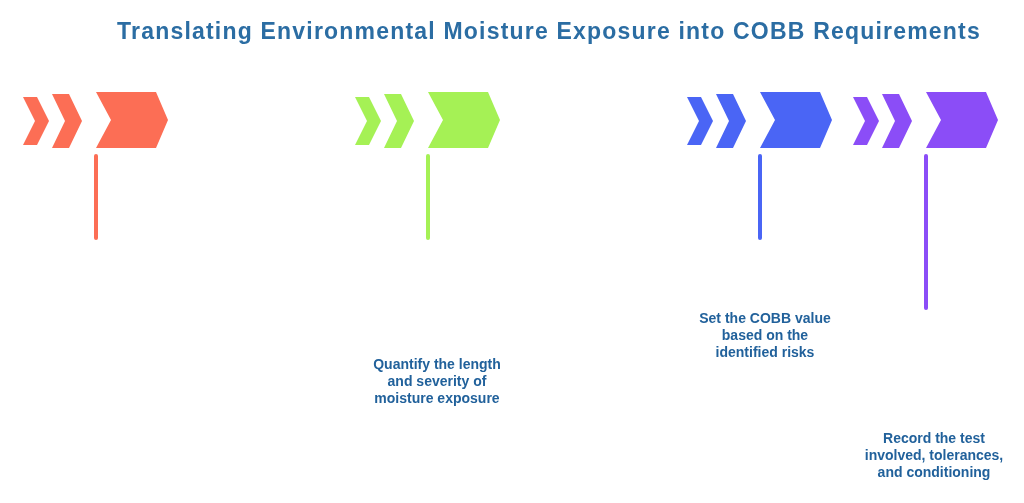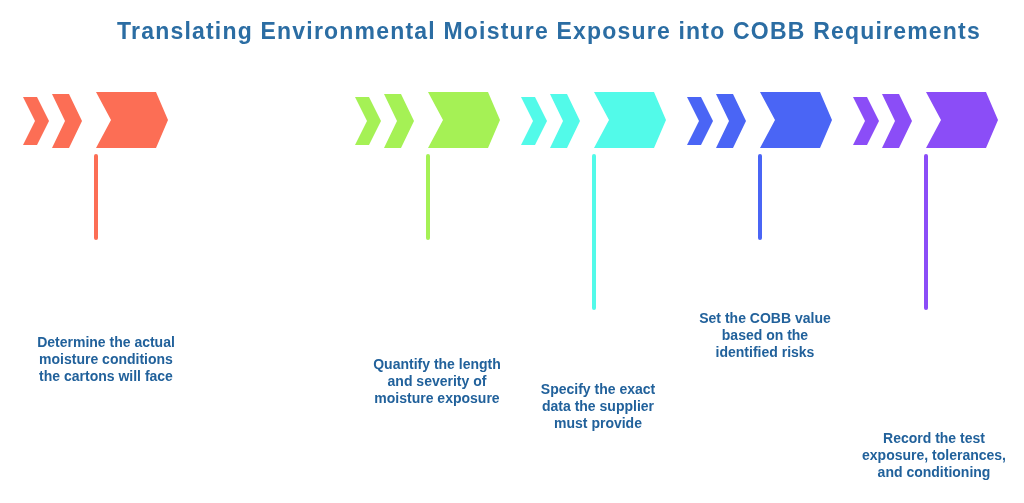--- a/index.html
+++ b/index.html
@@ -71,49 +71,35 @@
 
   <h1 class="title">Translating Environmental Moisture Exposure into COBB Requirements</h1>
 
   <div class="step" style="left: 6px; --c: #FC6E55;">
     <svg class="arrow-svg" width="146" height="56" viewBox="0 0 146 56">
       <polygon fill="currentColor" points="0,5 14,5 26,29 14,53 0,53 12,29"></polygon>
       <polygon fill="currentColor" points="29,2 46,2 59,29 46,56 29,56 42,29"></polygon>
       <polygon fill="currentColor" points="73,0 133,0 145,28 133,56 73,56 88,28"></polygon>
     </svg>
     <div class="connector connector-short"></div>
-    <div class="desc" style="left:10px; top:334px;">Determine the actual
-moisture conditions
-the cartons will face</div>
   </div>
 
 
   <div class="step" style="left: 338px; --c: #A5F155;">
     <svg class="arrow-svg" width="146" height="56" viewBox="0 0 146 56">
       <polygon fill="currentColor" points="0,5 14,5 26,29 14,53 0,53 12,29"></polygon>
       <polygon fill="currentColor" points="29,2 46,2 59,29 46,56 29,56 42,29"></polygon>
       <polygon fill="currentColor" points="73,0 133,0 145,28 133,56 73,56 88,28"></polygon>
     </svg>
     <div class="connector connector-short"></div>
     <div class="desc" style="left:9px; top:356px;">Quantify the length
 and severity of
 moisture exposure</div>
   </div>
 
-  <div class="step" style="left: 504px; --c: #52FAE9;">
-    <svg class="arrow-svg" width="146" height="56" viewBox="0 0 146 56">
-      <polygon fill="currentColor" points="0,5 14,5 26,29 14,53 0,53 12,29"></polygon>
-      <polygon fill="currentColor" points="29,2 46,2 59,29 46,56 29,56 42,29"></polygon>
-      <polygon fill="currentColor" points="73,0 133,0 145,28 133,56 73,56 88,28"></polygon>
-    </svg>
-    <div class="connector connector-long"></div>
-    <div class="desc" style="left:4px; top:381px;">Specify the exact
-data the supplier
-must provide</div>
-  </div>
 
   <div class="step" style="left: 670px; --c: #4A65F5;">
     <svg class="arrow-svg" width="146" height="56" viewBox="0 0 146 56">
       <polygon fill="currentColor" points="0,5 14,5 26,29 14,53 0,53 12,29"></polygon>
       <polygon fill="currentColor" points="29,2 46,2 59,29 46,56 29,56 42,29"></polygon>
       <polygon fill="currentColor" points="73,0 133,0 145,28 133,56 73,56 88,28"></polygon>
     </svg>
     <div class="connector connector-short"></div>
     <div class="desc" style="left:5px; top:310px;">Set the COBB value
 based on the
@@ -121,17 +107,17 @@
   </div>
 
   <div class="step" style="left: 836px; --c: #8B4DF7;">
     <svg class="arrow-svg" width="146" height="56" viewBox="0 0 146 56">
       <polygon fill="currentColor" points="0,5 14,5 26,29 14,53 0,53 12,29"></polygon>
       <polygon fill="currentColor" points="29,2 46,2 59,29 46,56 29,56 42,29"></polygon>
       <polygon fill="currentColor" points="73,0 133,0 145,28 133,56 73,56 88,28"></polygon>
     </svg>
     <div class="connector connector-long"></div>
     <div class="desc" style="left:8px; top:430px;">Record the test
-exposure, tolerances,
+involved, tolerances,
 and conditioning</div>
   </div>
 
 </div>
 
 </body></html>

